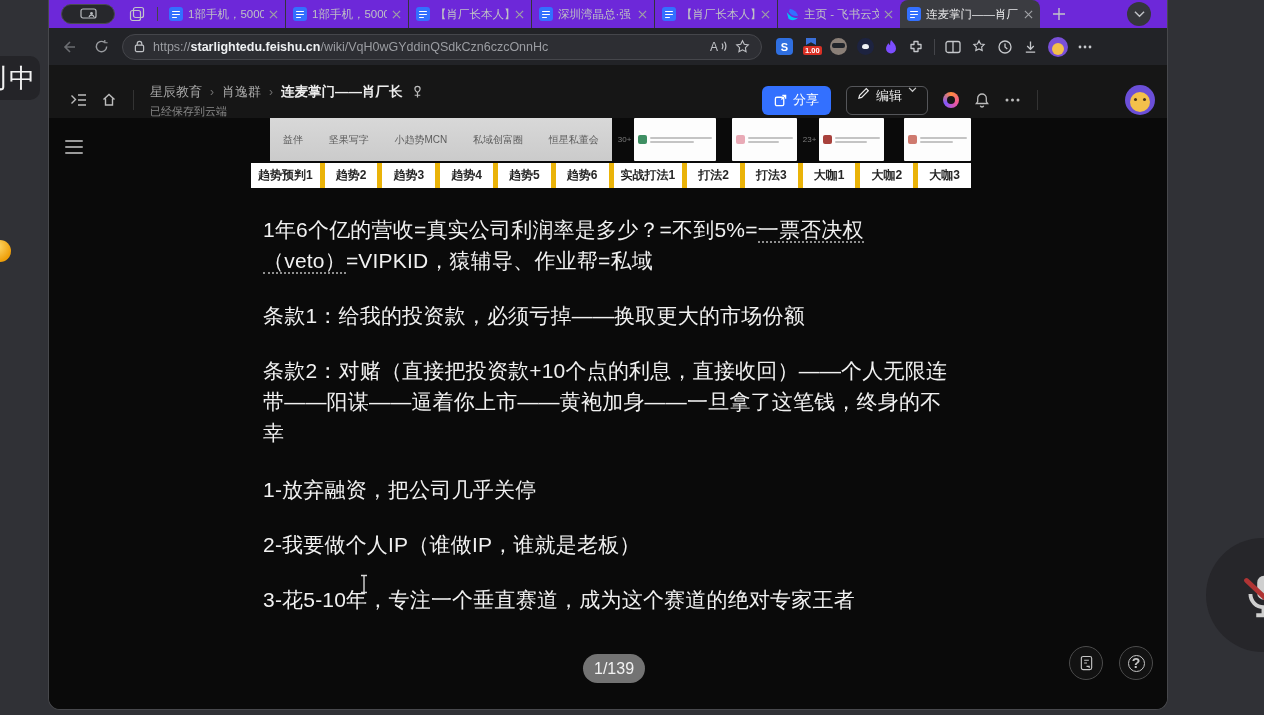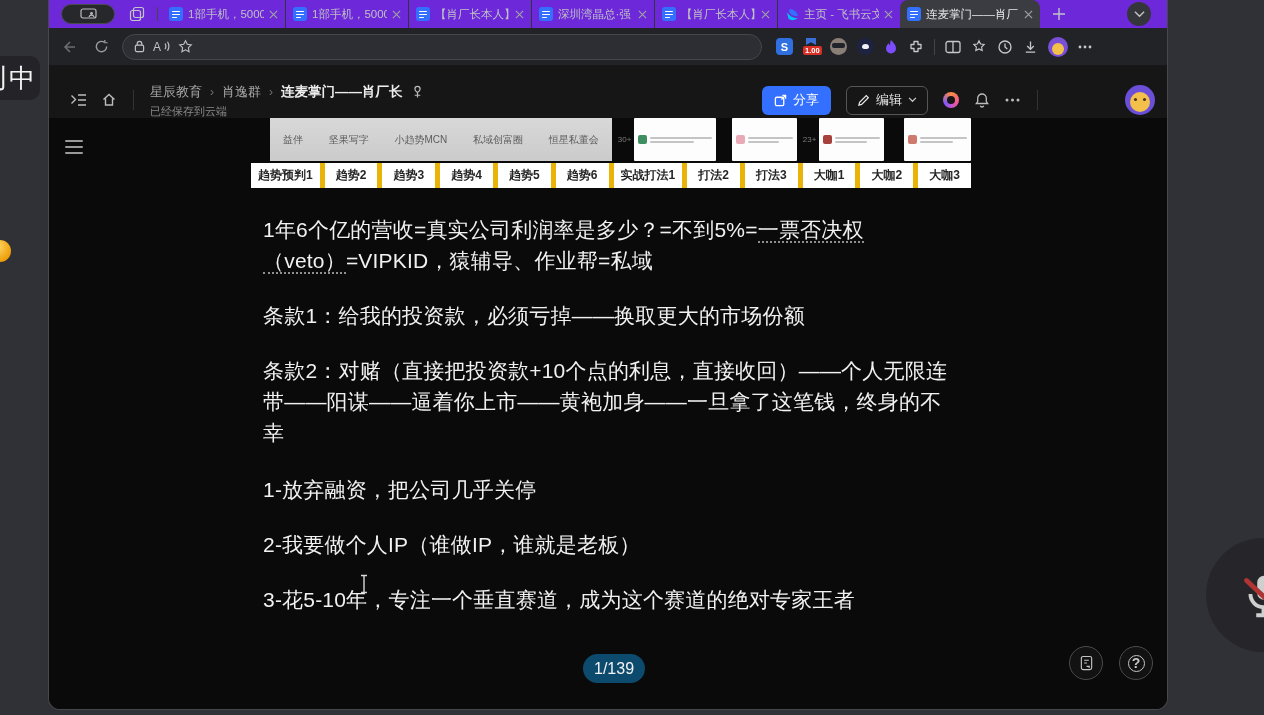--- a/index.html
+++ b/index.html
@@ -58,21 +58,21 @@
   .fh-div{width:1px;height:20px;background:#333;margin:0 2px}
   .crumbwrap{margin-left:14px;display:flex;flex-direction:column;justify-content:center}
   .crumbs{display:flex;align-items:center;gap:8px;font-size:13px;color:#a9a9a9;height:20px;white-space:nowrap}
   .crumb-cur{color:#ededed;font-weight:700;font-size:13.5px}
   .sep{color:#6f6f6f;font-size:12px}
   .savestat{font-size:11px;color:#8a8a8a;margin-top:2px}
   .fh-right{margin-left:auto;display:flex;align-items:center;margin-right:12px;gap:15px}
   .sharebtn{background:#3370ff;color:#fff;height:29px;padding:0 12px;border-radius:6px;border:none;
             display:flex;align-items:center;gap:6px;font-size:13px;font-family:Liberation Serif, serif}
   .editbtn{background:transparent;border:1px solid #55565a;color:#e8e8e8;height:29px;padding:0 10px;border-radius:6px;
-           display:flex;align-items:center;gap:6px;font-size:13px;font-family:inherit}
+           display:flex;gap:6px;font-size:13px;font-family:inherit}
   .ring{width:16px;height:16px;border-radius:50%;background:conic-gradient(#ff8a3d,#f0569d,#8257ff,#ff8a3d);position:relative}
   .ring::after{content:"";position:absolute;inset:4px;border-radius:50%;background:#161616}
   .favatar{width:30px;height:30px;border-radius:50%;background:#6b4fd8;position:relative;overflow:hidden;flex:none}
   .favatar .face{position:absolute;left:5px;top:7px;width:20px;height:20px;border-radius:50%;background:#f3c04b}
   .favatar .face::after{content:"";position:absolute;left:4px;top:6px;width:3px;height:3px;border-radius:50%;
             background:#4a3418;box-shadow:9px 0 0 #4a3418}
 
   
   .docarea{position:absolute;left:0;top:118px;right:0;bottom:0;background:#0a0a0a}
   .outline-ico{position:absolute;left:16px;top:22px;width:18px;color:#9a9a9a;display:flex;flex-direction:column;gap:4px}
@@ -89,21 +89,21 @@
   .thumb .tl i:nth-child(2){width:70%}
   .tabrow{height:25px;margin-top:2px;display:flex;background:#ffffff}
   .tcell{flex:1;display:flex;align-items:center;justify-content:center;font-size:12px;font-weight:600;color:#262626;
          border-right:5px solid #eab308;white-space:nowrap;overflow:hidden}
   .tcell:last-child{border-right:none}
   .tcell.wide{flex:1.3}
   .content p{margin:24px 12px 0;font-size:21px;line-height:31px;color:#f1f1f1;font-weight:500;letter-spacing:.2px}
   .content p.mt26{margin-top:26px}
   .dotted{border-bottom:2px dotted #8f8f8f}
   .cursorbeam{position:absolute;left:310px;top:456px;color:#d8d8d8}
-  .pagepill{position:absolute;left:534px;top:536px;height:29px;padding:0 11px;border-radius:15px;background:#0c4a6e;
+  .pagepill{position:absolute;left:534px;top:536px;height:29px;padding:0 11px;border-radius:15px;background:#737373;
             color:#f2f2f2;font-size:16px;display:flex;align-items:center}
   .cbtn{position:absolute;width:34px;height:34px;border-radius:50%;border:1px solid #4b4b4b;background:#121212;
         display:flex;align-items:center;justify-content:center;color:#c6c6c6}
   .cbtn.b1{left:1020px;top:528px}.cbtn.b2{left:1070px;top:528px}
   .qmark{font-size:14px;font-weight:bold;border:1.5px solid currentColor;border-radius:50%;width:17px;height:17px;
          display:flex;align-items:center;justify-content:center}
 
   
   .recchip{position:absolute;left:-26px;top:56px;width:66px;height:44px;background:#242428;border-radius:10px;
            color:#f2f2f2;font-size:26px;line-height:44px;text-align:right;padding-right:5px}
@@ -258,20 +258,21 @@
           </svg>
         </span>
 
       <div class="urlpill">
         <span class="pill-ico">
             <svg width="11" height="13" viewBox="0 0 12 14" fill="none" stroke="currentColor" stroke-width="1.3">
               <rect x="1.5" y="5.5" width="9" height="7" rx="1.5"></rect>
               <path d="M3.5 5.5V4a2.5 2.5 0 0 1 5 0v1.5"></path>
             </svg>
           </span>
+        <span class="url"><span class="u-dim">https://</span><span class="u-dom">starlightedu.feishu.cn</span><span class="u-dim">/wiki/VqH0wGYddinQSdkCzn6czcOnnHc</span></span>
         <span class="pill-ico">
             <svg width="17" height="13" viewBox="0 0 17 13" fill="none" stroke="currentColor" stroke-width="1.2">
               <text x="0" y="11" font-size="12" fill="currentColor" stroke="none" font-family="inherit">A</text>
               <path d="M12 3.5q1.8 2.8 0 5.6M14.5 1.8q2.8 4.5 0 9"></path>
             </svg>
           </span>
         <span class="pill-ico">
             <svg width="15" height="15" viewBox="0 0 16 16" fill="none" stroke="currentColor" stroke-width="1.2">
               <path d="M8 1.8l1.9 3.9 4.3.6-3.1 3 .7 4.2L8 11.5l-3.8 2 .7-4.2-3.1-3 4.3-.6z"></path>
             </svg>

